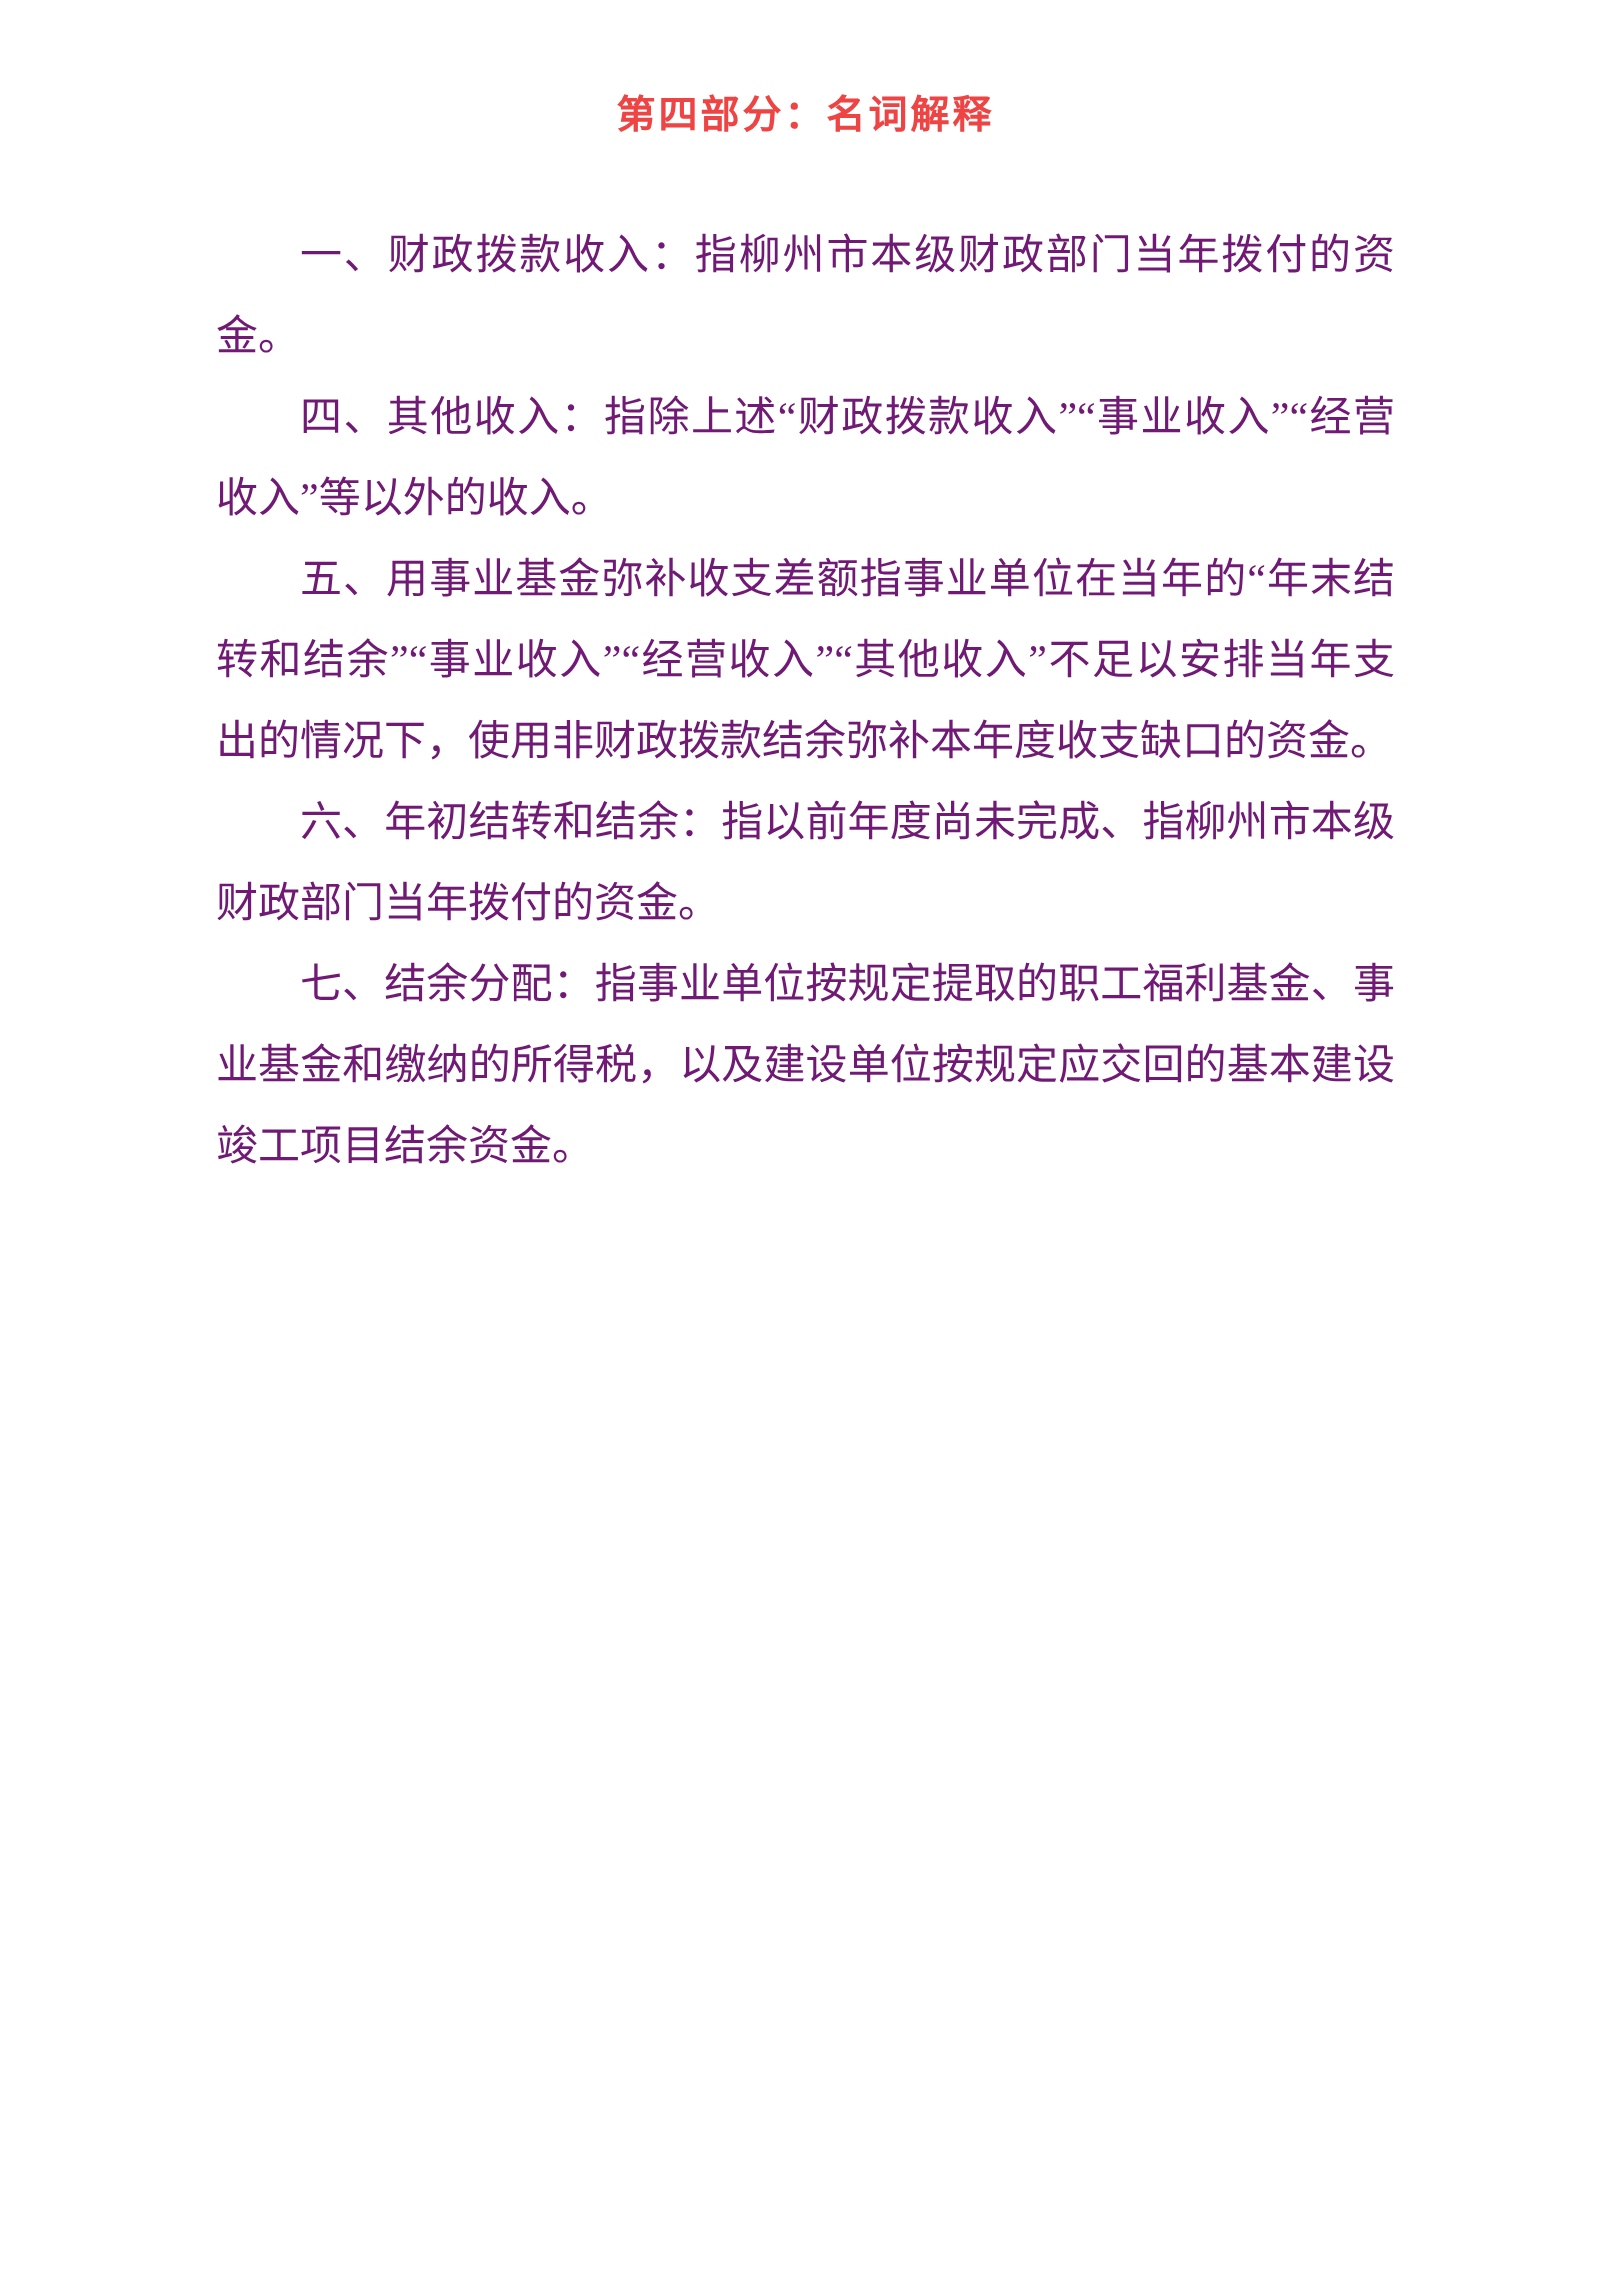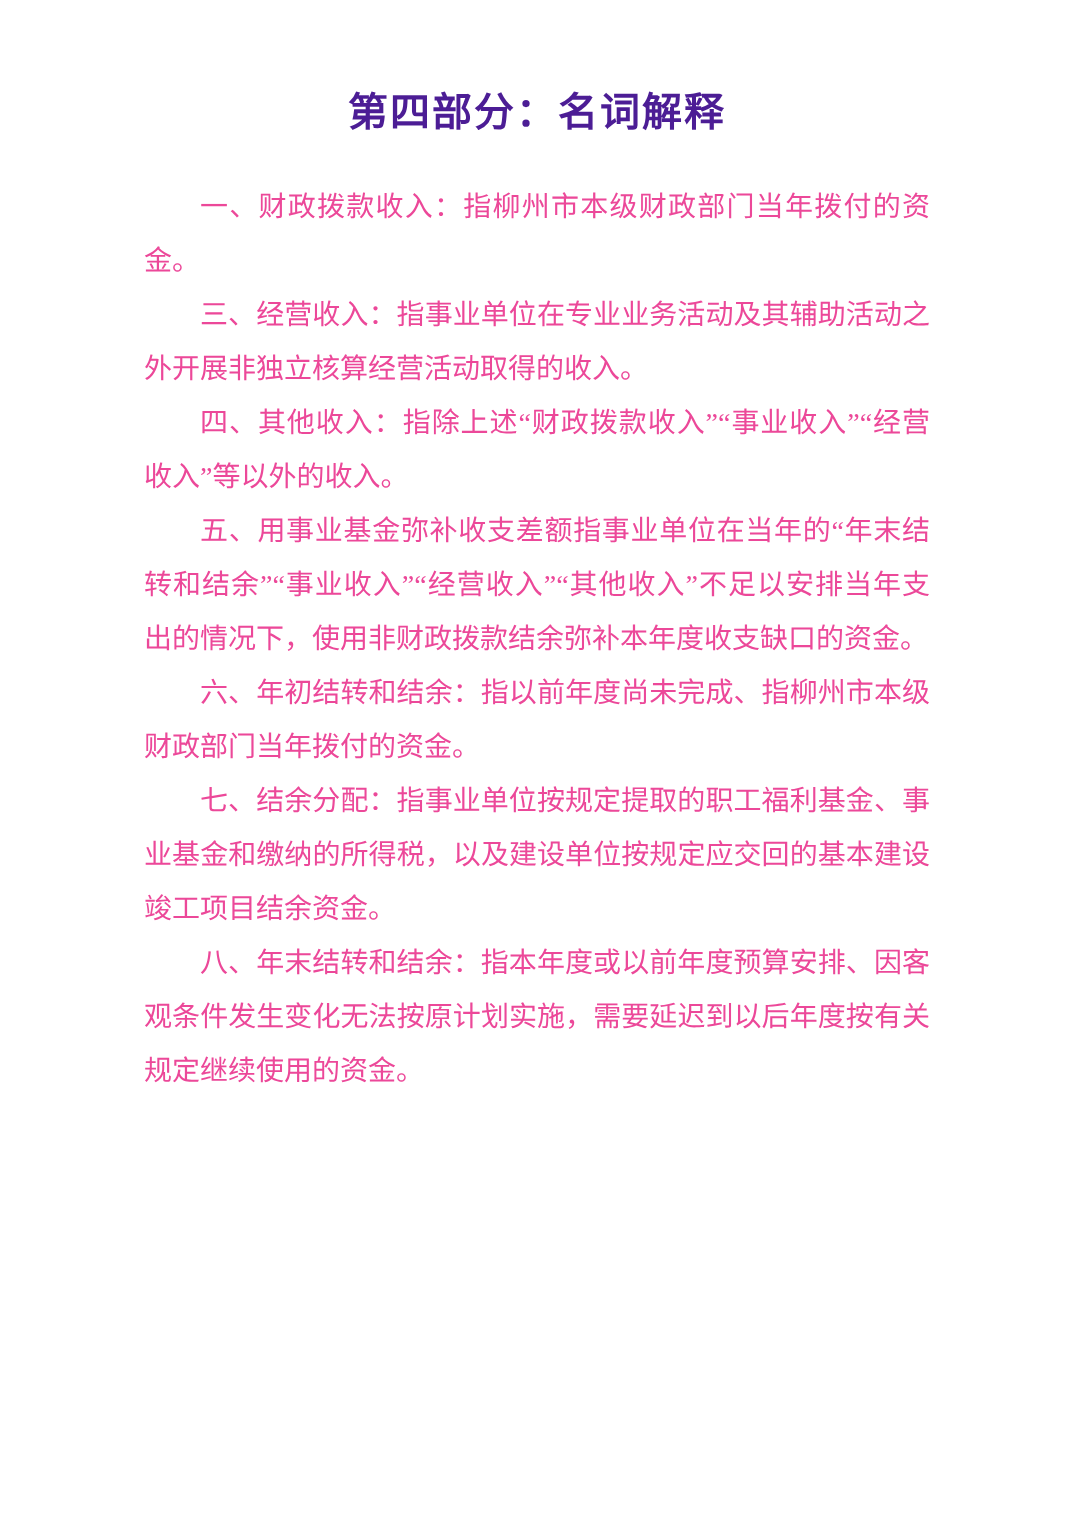--- a/index.html
+++ b/index.html
@@ -12,54 +12,52 @@
     color: #000000;
     overflow: hidden;
   }
   .page {
     position: relative;
     width: 1074px;
     height: 1520px;
     background: #ffffff;
   }
   .doc-title {
-    margin-top: 84px;
+    margin-top: 48px;
     text-align: center;
     font-family: "Liberation Sans", "DejaVu Sans", sans-serif;
     font-weight: 700;
-    font-size: 40px;
+    font-size: 26px;
     line-height: 56px;
     letter-spacing: 2px;
-    color: #4c1d95;
+    color: #ef4444;
   }
   .doc-body {
     margin: 40px auto 0 auto;
     width: 786px;
     font-size: 28px;
     line-height: 54px;
     text-align: justify;
     text-justify: inter-character;
-    color: #ec4899;
+    color: #701a75;
   }
   .doc-body p {
     text-indent: 2em;
     margin: 0;
     word-break: break-all;
   }
 </style>
 </head>
 <body>
 
 <div class="page">
 
   <h1 class="doc-title">第四部分：名词解释</h1>
 
   <div class="doc-body">
     <p>一、财政拨款收入：指柳州市本级财政部门当年拨付的资金。</p>
-    <p>三、经营收入：指事业单位在专业业务活动及其辅助活动之外开展非独立核算经营活动取得的收入。</p>
     <p>四、其他收入：指除上述“财政拨款收入”“事业收入”“经营收入”等以外的收入。</p>
     <p>五、用事业基金弥补收支差额指事业单位在当年的“年末结转和结余”“事业收入”“经营收入”“其他收入”不足以安排当年支出的情况下，使用非财政拨款结余弥补本年度收支缺口的资金。</p>
     <p>六、年初结转和结余：指以前年度尚未完成、指柳州市本级财政部门当年拨付的资金。</p>
     <p>七、结余分配：指事业单位按规定提取的职工福利基金、事业基金和缴纳的所得税，以及建设单位按规定应交回的基本建设竣工项目结余资金。</p>
-    <p>八、年末结转和结余：指本年度或以前年度预算安排、因客观条件发生变化无法按原计划实施，需要延迟到以后年度按有关规定继续使用的资金。</p>
   </div>
 
 </div>
 
 </body></html>

